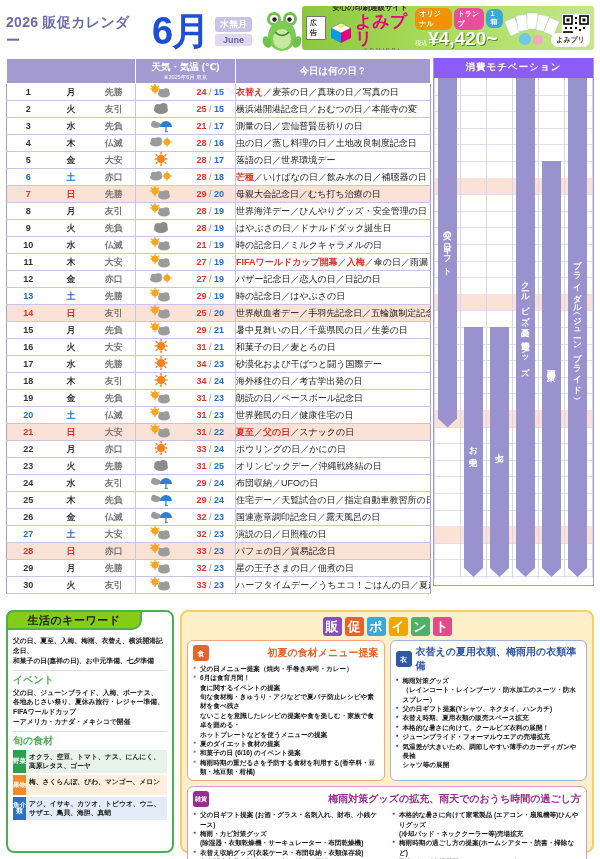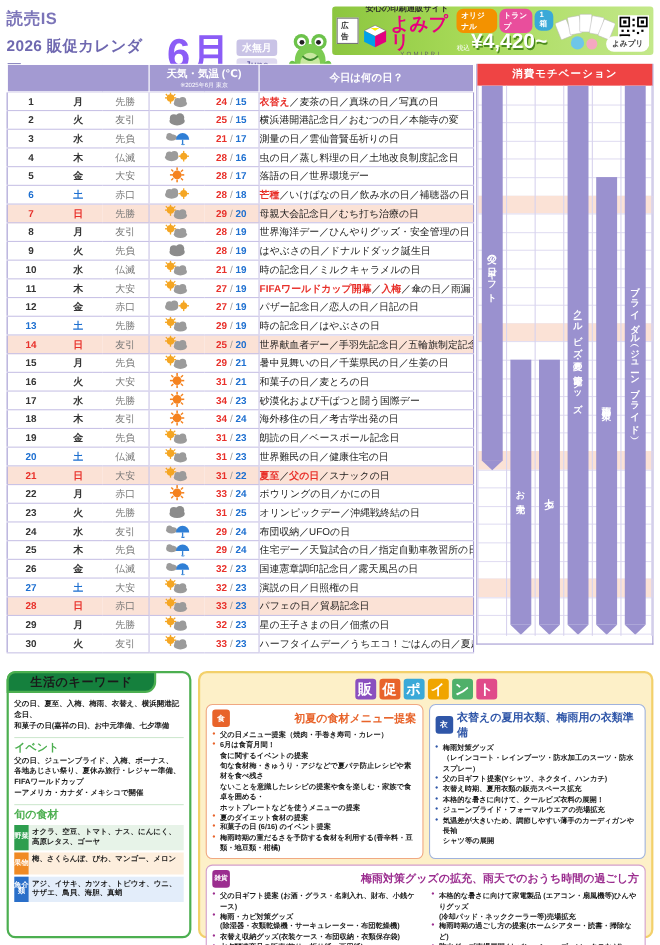--- a/index.html
+++ b/index.html
@@ -15,21 +15,21 @@
   .topbar { display: flex; align-items: flex-start; height: 56px; padding: 4px 4px 0 6px; }
   .brandblock { width: 296px; padding-top: 4px; }
   .brand-line1 {
     font-size: 15px; font-weight: bold; color: #7b74b8; letter-spacing: .5px;
   }
   .brand-line2 {
     font-size: 14px; font-weight: bold; color: #6f68b0; letter-spacing: .3px; margin-top: 2px;
   }
   .brandrow { display: flex; align-items: center; gap: 6px; }
   .month-big {
-    font-size: 38px; font-weight: bold; color: #8b5cf6; line-height: .9;
+    font-size: 38px; font-weight: bold; color: #1d4ed8; line-height: .9;
     margin-left: 2px; letter-spacing: -1px;
   }
   .month-tags { display: flex; flex-direction: column; gap: 2px; }
   .tag-jp, .tag-en {
     background: #c9c3e6; color: #ffffff; font-size: 9px; font-weight: bold;
     border-radius: 3px; padding: 1px 5px; text-align: center;
   }
   .tag-en { background: #ded9f0; color: #6a63a8; }
   .frog { width: 40px; height: 46px; position: relative; margin-left: 4px; }
 
@@ -79,21 +79,21 @@
   th.th-wx { width: 100px; }
   th.th-day { width: 195px; }
   .th-sub { font-size: 5.5px; font-weight: normal; display: block; }
 
   table.cal td {
     border-bottom: 1px solid #c9c3e6; font-size: 9px; padding: 0;
     height: 16.6px; vertical-align: middle;
   }
   td.c-num { width: 22px; text-align: center; font-size: 12px; font-weight: bold; color: #333; }
   td.c-dow { width: 24px; text-align: center; font-size: 10px; font-weight: bold; color: #333; }
-  td.c-roku { width: 34px; text-align: center; font-size: 6.5px; color: #777; }
+  td.c-roku { width: 34px; text-align: center; font-size: 6.5px; color: #777; font-weight: bold; }
   td.c-wx { width: 40px; text-align: center; }
   td.c-temp { width: 60px; text-align: center; font-size: 11px; font-weight: bold; white-space: nowrap; }
   td.c-ev { padding-left: 4px; font-size: 8.2px; color: #1a1a1a; white-space: nowrap; overflow: hidden; }
   .temp-hi { color: #e8302a; }
   .temp-sl { color: #999; font-weight: normal; font-size: 9px; }
   .temp-lo { color: #1d6fd0; }
   tr.sun td.c-num, tr.sun td.c-dow { color: #e8302a; }
   tr.sat td.c-num, tr.sat td.c-dow { color: #1d6fd0; }
   tr.hol { background: #fbe2d6; }
   .ev-red { color: #e8302a; font-weight: bold; }
@@ -102,21 +102,21 @@
 
   
   .wx { display: inline-block; position: relative; width: 26px; height: 14px; }
 
   
   .side {
     position: absolute; left: 433px; top: 58px; width: 161px; height: 528px;
     border: 1px solid #a39ad2; border-top: none;
   }
   .side-head {
-    background: #ef4444; color: #fff; font-size: 9.5px; font-weight: bold;
+    background: #8b5cf6; color: #fff; font-size: 9.5px; font-weight: bold;
     text-align: center; padding: 3px 0 4px; letter-spacing: 1px;
   }
   .side-body { position: relative; height: 500px; background: #fff; }
   .side-rule { position: absolute; left: 0; right: 0; height: 1px; background: #e2def2; }
   .side-vline { position: absolute; top: 0; bottom: 0; width: 1px; background: #d8d3ee; }
   .side-hol { position: absolute; left: 0; right: 0; height: 17px; background: #fbe2d6; }
   .bar {
     position: absolute; width: 19px; background: #9a91cf;
     display: flex; align-items: center; justify-content: center;
   }
@@ -129,21 +129,21 @@
     clip-path: polygon(0 0, 100% 0, 50% 100%);
   }
 
   
   .kw {
     position: absolute; left: 6px; top: 610px; width: 168px; height: 243px;
     border: 2px solid #4caf50; border-radius: 8px; background: #ffffff;
   }
   .kw-ribbon {
     position: absolute; left: -2px; top: -2px; width: 136px; height: 20px;
-    background: #15803d; border: 2px solid #4caf50; border-radius: 8px 0 10px 0;
+    background: #84cc16; border: 2px solid #4caf50; border-radius: 8px 0 10px 0;
     display: flex; align-items: center; justify-content: center;
   }
   .kw-ribbon span { font-size: 11px; font-weight: bold; color: #1a1a1a; letter-spacing: .5px; }
   .kw-body { padding: 24px 5px 4px; }
   .kw-h { font-size: 10px; font-weight: bold; color: #4caf50; margin: 2px 0 1px; }
   .kw-p { font-size: 6.8px; color: #1a1a1a; line-height: 1.45; font-weight: bold; }
   .kw-div { height: 1px; background: #cfe8d0; margin: 4px 0 2px; }
 
   .food-rows { margin-top: 2px; }
   .food-row { display: flex; align-items: stretch; margin-bottom: 2px; }
@@ -217,21 +217,20 @@
   .pbox-two-col { display: flex; gap: 10px; }
   .pbox-two-col > ul { flex: 1; }
 </style>
 </head>
 <body>
 
 <div class="page">
 
   <div class="topbar">
     <div class="brandblock">
-      <div class="brand-line1">読売IS</div>
       <div class="brandrow">
         <div>
           <div class="brand-line2">2026 販促カレンダー</div>
         </div>
         <div class="month-big">6月</div>
         <div class="month-tags">
           <div class="tag-jp">水無月</div>
           <div class="tag-en">June</div>
         </div>
         <div class="frog">

